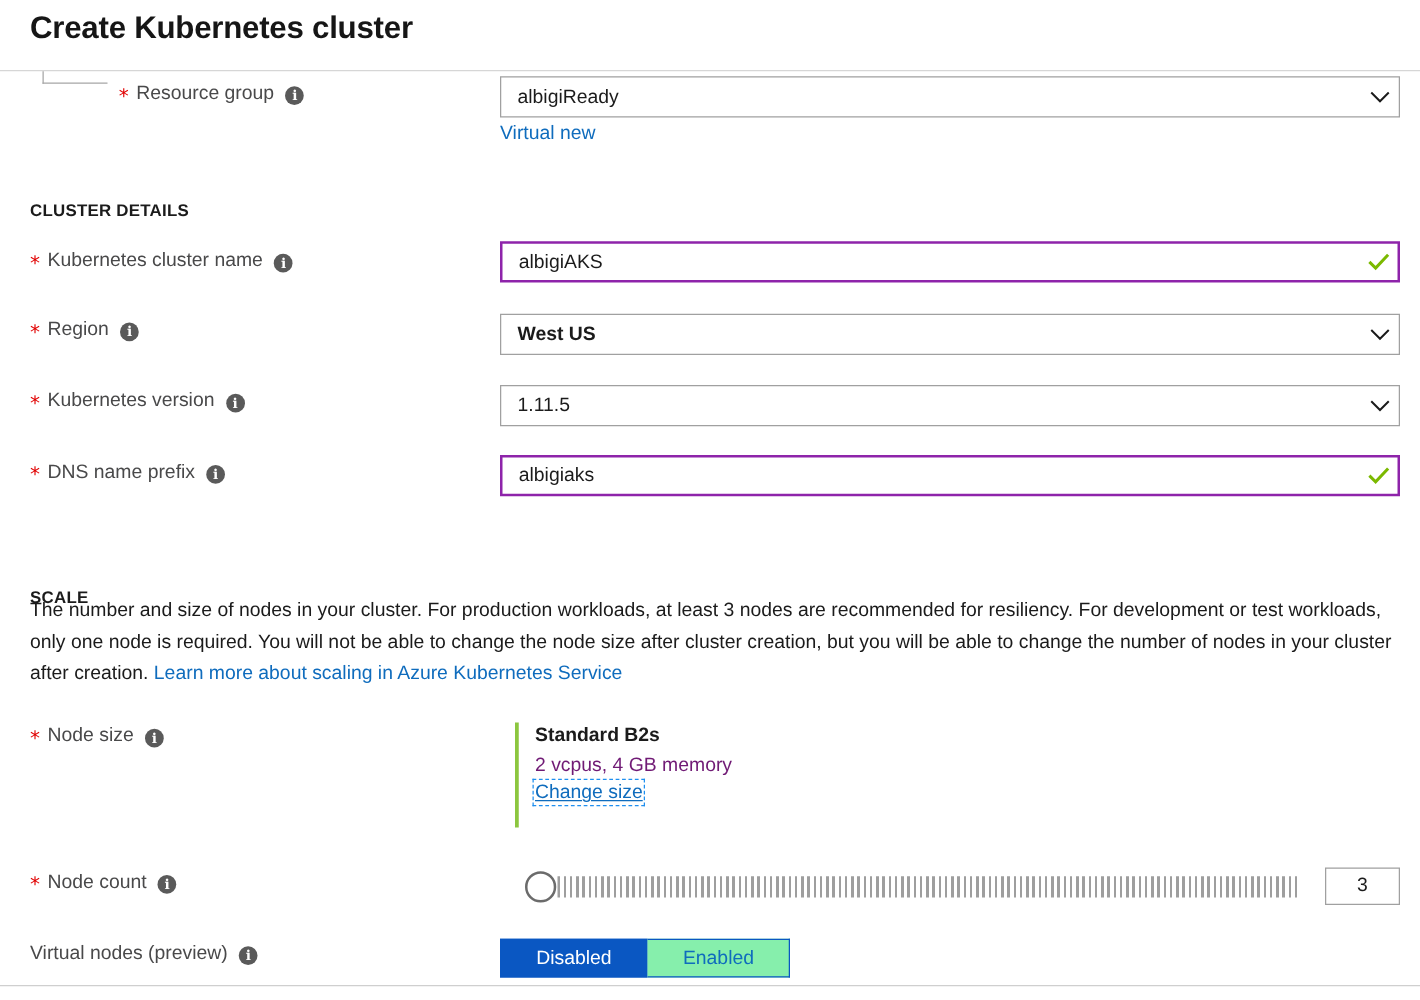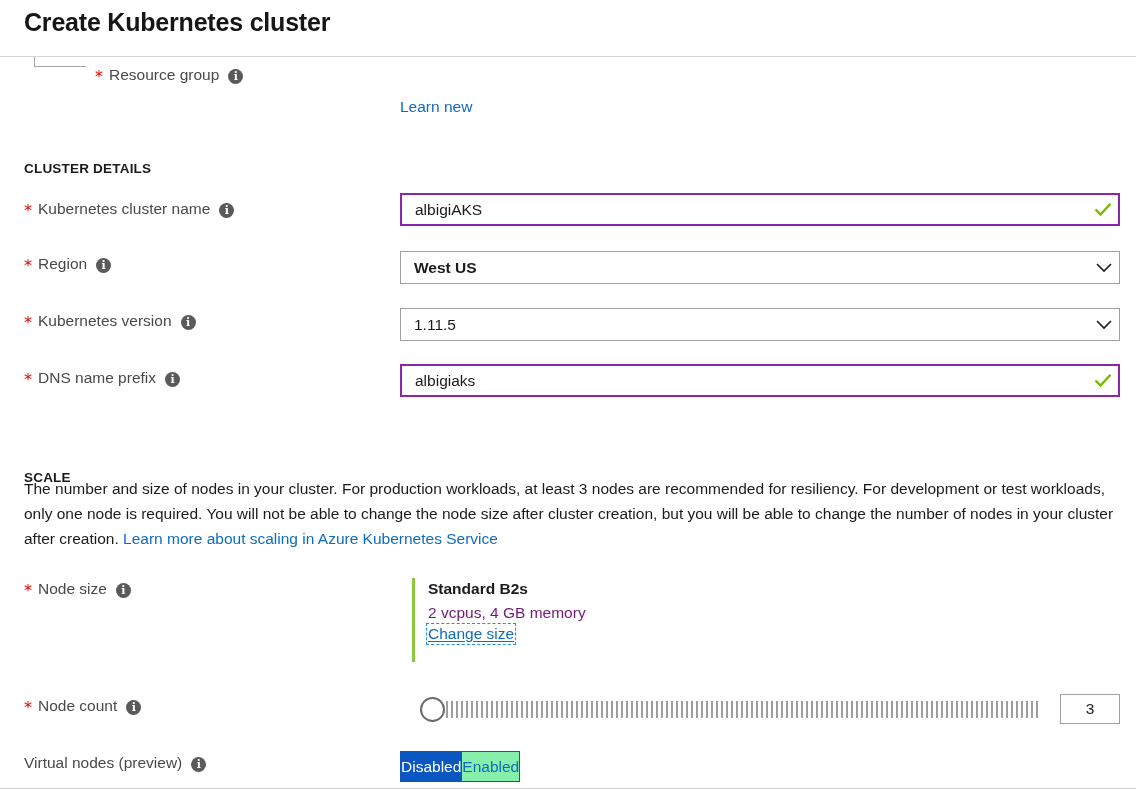--- a/index.html
+++ b/index.html
@@ -262,21 +262,21 @@
     position: absolute;
     left: 400px;
     top: 751px;
     display: flex;
     height: 31px;
     box-sizing: border-box;
   }
   .toggle .opt {
     box-sizing: border-box;
     height: 31px;
-    padding: 0 0;
+    padding: 0 28px;
     display: flex;
     align-items: center;
     justify-content: center;
     font-size: 15.5px;
     cursor: pointer;
     border: 1px solid #0a57c2;
   }
   .toggle .opt.selected {
     background: #0a57c2;
     color: #ffffff;
@@ -297,22 +297,30 @@
 
   <div class="top-divider"></div>
   <div class="cut-box"></div>
 
   <div class="row-label" style="left:95px; top:65px;">
     <span class="req-star">*</span>
     <span class="label-text">Resource group</span>
     <span class="info-icon">i</span>
   </div>
 
-
-  <div class="link" style="left:400px; top:98px;">Learn new</div>
+  <div class="field" style="left:400px; top:61px; width:720px;">
+    <span class="value">albigiReady</span>
+    <span class="chevron">
+      <svg width="16" height="10" viewBox="0 0 16 10">
+          <path d="M1 1 L8 8 L15 1" stroke="#1b1b1b" stroke-width="1.6" fill="none"></path>
+        </svg>
+    </span>
+  </div>
+
+  <div class="link" style="left:400px; top:98px;">Virtual new</div>
 
   <div class="section-head" style="left:24px; top:161px;">CLUSTER DETAILS</div>
 
   <div class="row-label" style="left:24px; top:199px;">
     <span class="req-star">*</span>
     <span class="label-text">Kubernetes cluster name</span>
     <span class="info-icon">i</span>
   </div>
   <div class="field valid" style="left:400px; top:193px; width:720px;">
     <span class="value">albigiAKS</span>

